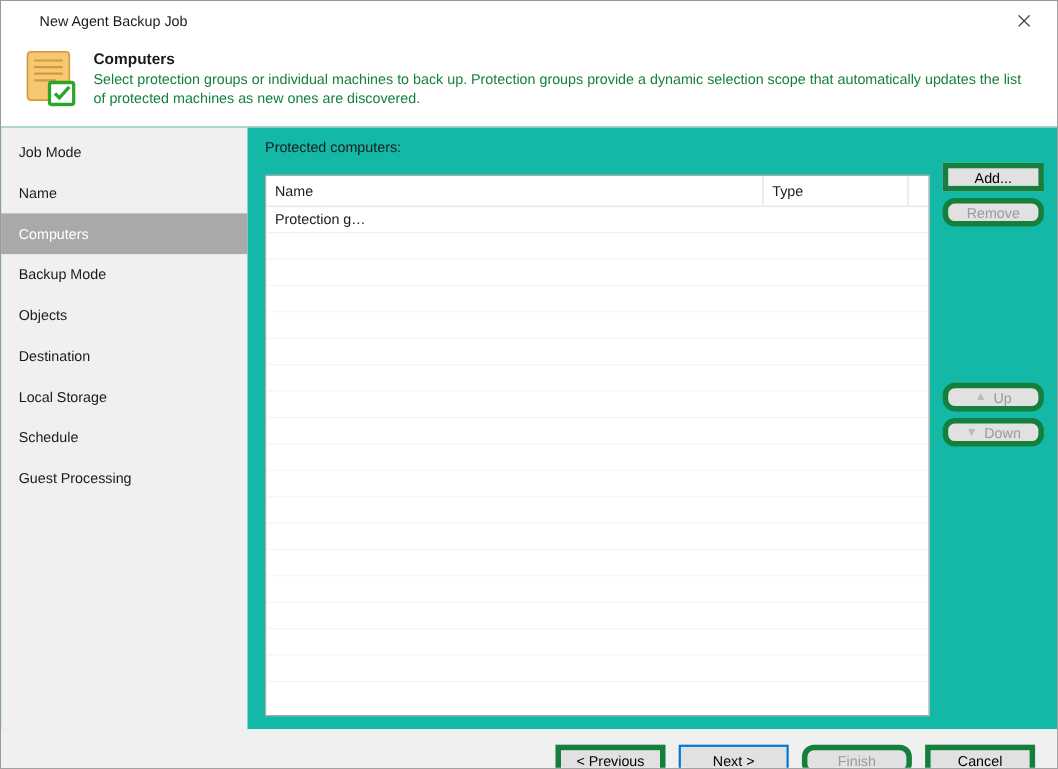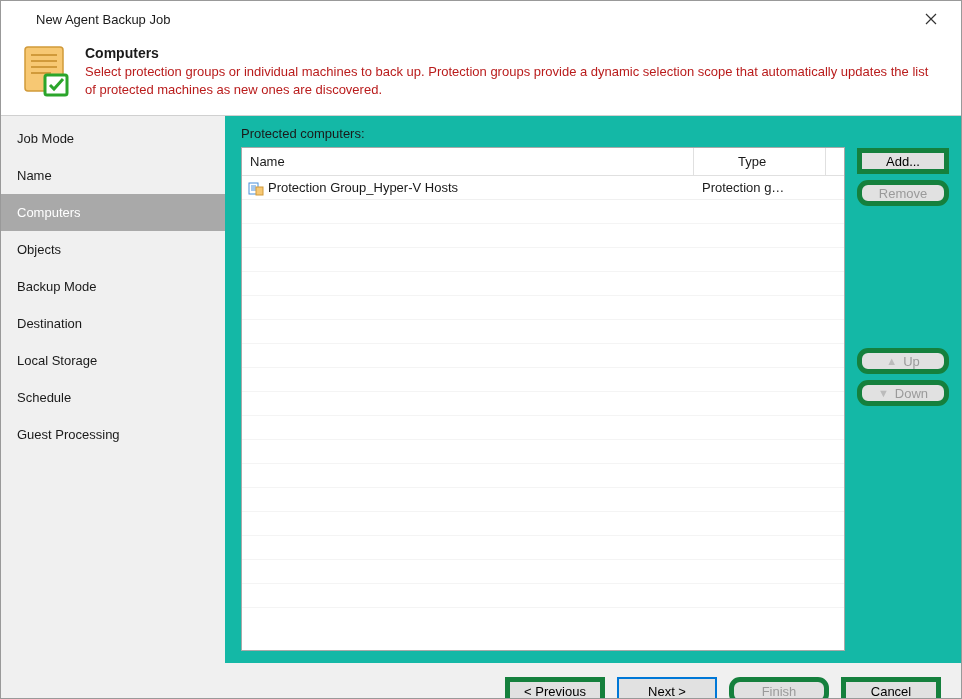--- a/index.html
+++ b/index.html
@@ -34,21 +34,21 @@
     }
     .header {
       display: flex;
       align-items: flex-start;
       padding: 8px 20px 16px 20px;
       background: #fff;
       gap: 16px;
     }
     .header-icon { width: 48px; height: 52px; flex-shrink: 0; }
     .header-title { font-weight: bold; font-size: 14px; margin-bottom: 2px; }
-    .header-desc { font-size: 13px; color: #b91c1c; line-height: 1.4; }
+    .header-desc { font-size: 13px; color: #15803d; line-height: 1.4; }
     .body {
       display: flex;
       background: #14b8a6;
       height: 548px;
       border-top: 1px solid #d0d0d0;
     }
     .sidebar {
       width: 224px;
       background: #f0f0f0;
       padding-top: 4px;
@@ -63,38 +63,38 @@
     .sidebar-item.active {
       background: #a9a9a9;
       color: #fff;
     }
     .main {
       flex: 1;
       padding: 10px 12px 12px 16px;
       display: flex;
       gap: 12px;
     }
-    .table-area { flex: 1; display: flex; flex-direction: column; }
+    .table-area { flex: 1; display: flex; flex-direction: column; gap: 12px; }
     .table-label { font-size: 13px; margin-bottom: 6px; }
     .table {
       flex: 1;
       border: 1px solid #a9a9a9;
       background: #fff;
       display: flex;
       flex-direction: column;
       overflow: hidden;
     }
     .table-header {
       display: flex;
       height: 28px;
       align-items: center;
       border-bottom: 1px solid #e0e0e0;
     }
     .col-name { width: 452px; padding-left: 8px; border-right: 1px solid #e0e0e0; height:100%; display:flex; align-items:center;}
-    .col-type { flex: 1; padding-left: 8px; border-right: 1px solid #e0e0e0; height:100%; display:flex; align-items:center;margin-left:36px;}
+    .col-type { flex: 1; padding-left: 8px; border-right: 1px solid #e0e0e0; height:100%; display:flex; align-items:center;}
     .col-end { width: 18px; }
     .table-row {
       display: flex;
       height: 24px;
       align-items: center;
       border-bottom: 1px solid #f0f0f0;
     }
     .cell-name { width: 452px; padding-left: 6px; display:flex; align-items:center; gap:4px;}
     .cell-type { flex: 1; padding-left: 8px; white-space: nowrap; overflow:hidden; text-overflow: ellipsis;}
     .row-icon { width:16px; height:16px; flex-shrink:0; }
@@ -171,48 +171,38 @@
     <div class="header-title">Computers</div>
     <div class="header-desc">Select protection groups or individual machines to back up. Protection groups provide a dynamic selection scope that automatically updates the list of protected machines as new ones are discovered.</div>
   </div>
 </div>
 
 <div class="body">
   <div class="sidebar">
     <div class="sidebar-item">Job Mode</div>
     <div class="sidebar-item">Name</div>
     <div class="sidebar-item active">Computers</div>
+    <div class="sidebar-item">Backup Mode</div>
     <div class="sidebar-item">Objects</div>
-    <div class="sidebar-item">Backup Mode</div>
     <div class="sidebar-item">Destination</div>
     <div class="sidebar-item">Local Storage</div>
     <div class="sidebar-item">Schedule</div>
     <div class="sidebar-item">Guest Processing</div>
   </div>
 
   <div class="main">
     <div class="table-area">
       <div class="table-label">Protected computers:</div>
       <div class="table">
         <div class="table-header">
           <div class="col-name">Name</div>
           <div class="col-type">Type</div>
           <div class="col-end"></div>
         </div>
         <div class="table-row">
-          <div class="cell-name">
-            <svg class="row-icon" width="16" height="16" viewBox="0 0 16 16">
-              <rect x="1" y="3" width="9" height="11" fill="#fff" stroke="#4a90d9" stroke-width="1"></rect>
-              <line x1="3" y1="6" x2="8" y2="6" stroke="#4a90d9"></line>
-              <line x1="3" y1="8" x2="8" y2="8" stroke="#4a90d9"></line>
-              <line x1="3" y1="10" x2="8" y2="10" stroke="#4a90d9"></line>
-              <rect x="8" y="7" width="7" height="8" fill="#f7c873" stroke="#d19a3a"></rect>
-            </svg>
-            <span>Protection Group_Hyper-V Hosts</span>
-          </div>
           <div class="cell-type">Protection g…</div>
         </div>
         <div class="empty-row"></div>
           <div class="empty-row"></div>
           <div class="empty-row"></div>
         <div class="empty-row"></div>
           <div class="empty-row"></div>
           <div class="empty-row"></div>
         <div class="empty-row"></div>
           <div class="empty-row"></div>

